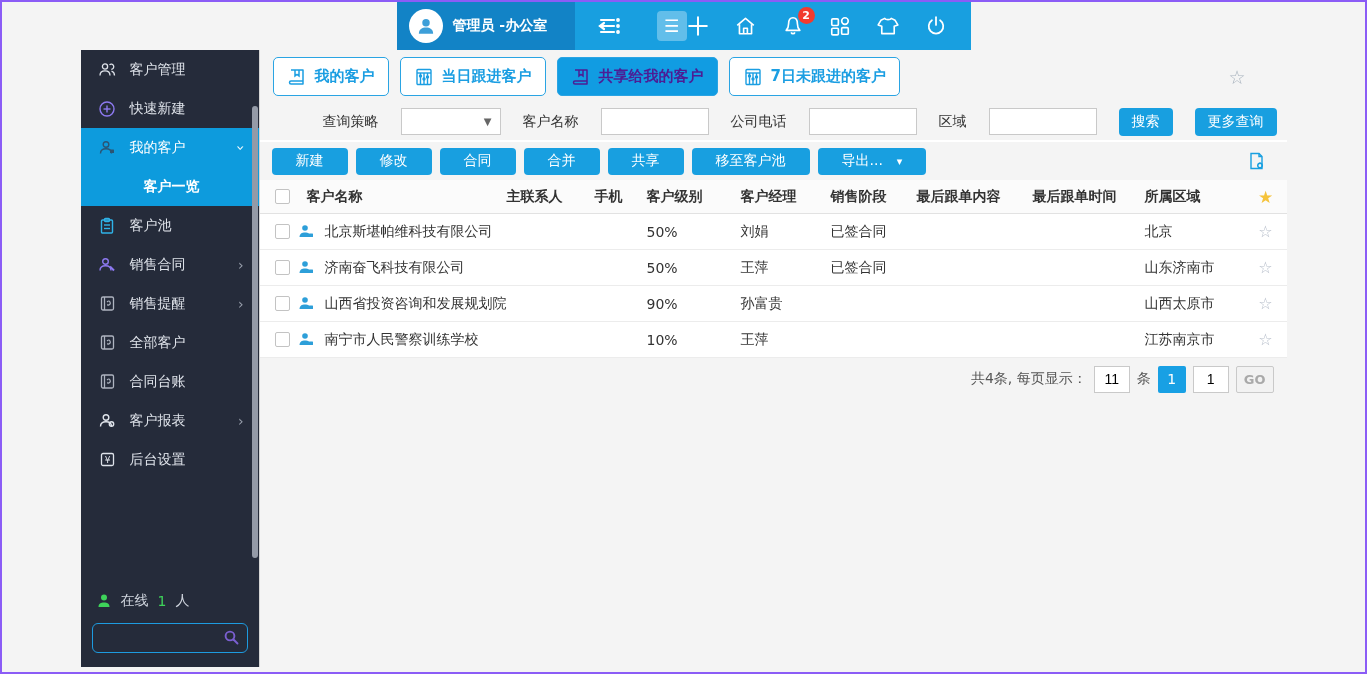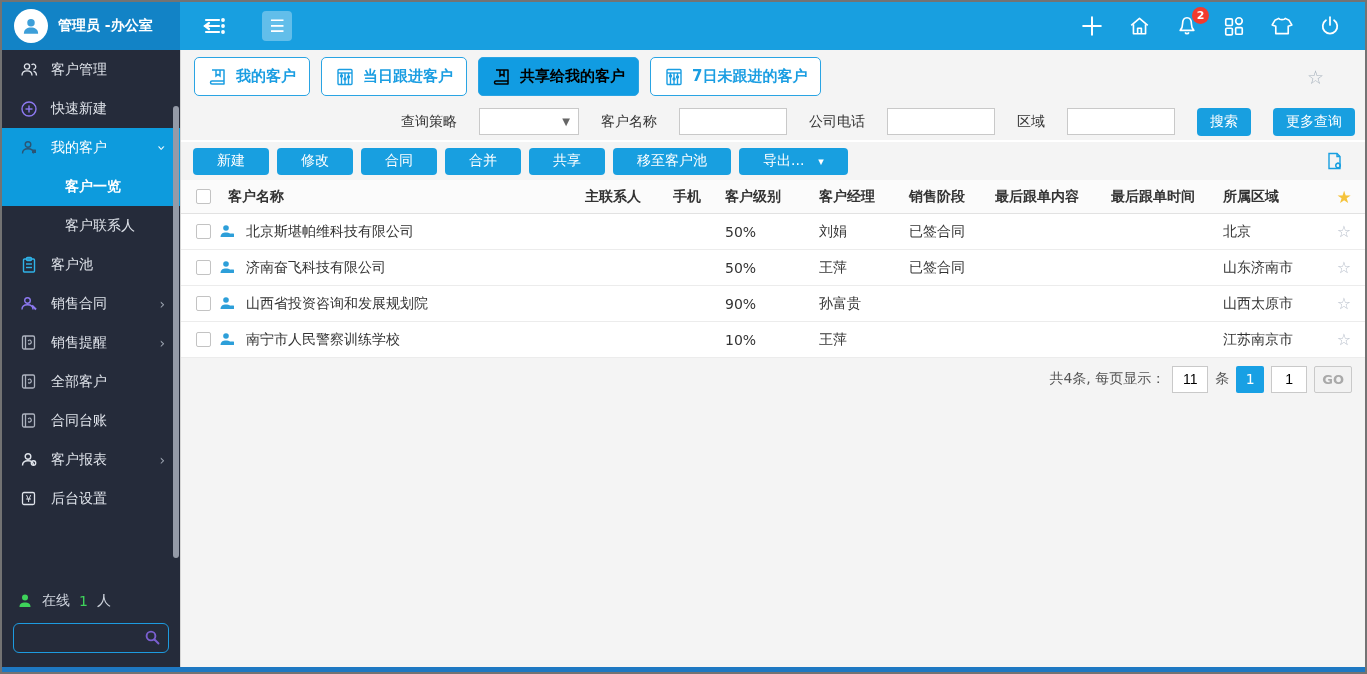--- a/index.html
+++ b/index.html
@@ -1,17 +1,17 @@
 <!DOCTYPE html>
 <html><head>
 <meta charset="utf-8">
 <style>
   * { margin:0; padding:0; box-sizing:border-box; }
   body { font-family:"DejaVu Sans","Liberation Sans",sans-serif; background:#e8e8e8; }
-  .page { width:1367px; height:674px; border:2px solid #737373; display:flex; flex-direction:column; overflow:hidden; background:#f4f4f4; }
+  .page { width:1367px; height:674px; border:2px solid #8b5cf6; display:flex; flex-direction:column; overflow:hidden; background:#f4f4f4;align-items:center; }
 
   
   .topbar { height:48px; background:#189fe0; display:flex; align-items:center; flex-shrink:0; color:#fff; }
   .user-area { width:178px; height:100%; background:#1283c6; display:flex; align-items:center; gap:10px; padding-left:12px; flex-shrink:0; cursor:pointer; }
   .avatar { width:34px; height:34px; border-radius:50%; background:#fff; display:flex; align-items:center; justify-content:center; flex-shrink:0; }
   .user-name { font-size:14px; font-weight:bold; white-space:nowrap; }
   .collapse-btn { margin-left:22px; display:flex; align-items:center; cursor:pointer; }
   .nav-items { display:flex; gap:37px; margin-left:38px; font-size:15px; font-weight:bold; white-space:nowrap; }
   .nav-item { cursor:pointer; }
   .menu-btn { width:30px; height:30px; margin-left:36px; background:rgba(255,255,255,.32); border-radius:4px; display:flex; align-items:center; justify-content:center; font-size:17px; cursor:pointer; }
@@ -38,21 +38,21 @@
   .sidebar-search { margin:0 11px 14px; position:relative; }
   .sidebar-search input { width:100%; height:30px; background:transparent; border:1px solid #1d9be0; border-radius:6px; color:#fff; padding:0 30px 0 10px; font-size:13px; outline:none; }
   .search-mag { position:absolute; right:8px; top:6px; }
   .side-scroll { position:absolute; right:1px; top:56px; width:6px; height:452px; background:#949aa7; border-radius:3px; }
 
   
   .main { flex:1; display:flex; flex-direction:column; min-width:0; background:#f4f4f4; border-left:1px solid #d6d6d6; }
 
   .tabs-row { height:53px; display:flex; align-items:center; gap:11px; padding:0 13px; flex-shrink:0; }
   .tab { height:39px; display:flex; align-items:center; gap:8px; padding:0 13px; border:1px solid #2aa4e3; border-radius:5px; background:#fff; color:#1b9ee2; font-size:15px; font-weight:bold; cursor:pointer; white-space:nowrap; }
-  .tab.active { background:#119ce2; color:#000000; }
+  .tab.active { background:#119ce2; color:#4c1d95; }
   .fav-star { margin-left:auto; margin-right:28px; color:#a7b2bd; font-size:19px; cursor:pointer; }
 
   .filter-row { height:39px; display:flex; align-items:center; justify-content:flex-end; gap:22px; padding-right:10px; font-size:14px; color:#333; border-bottom:2px solid #fff; flex-shrink:0; }
   .f-label { white-space:nowrap; }
   .f-select { width:100px; height:27px; background:#fff; border:1px solid #c9c9c9; display:flex; align-items:center; justify-content:flex-end; padding-right:8px; color:#555; cursor:pointer; }
   .f-input { width:108px; height:27px; background:#fff; border:1px solid #c9c9c9; padding:0 6px; font-size:13px; outline:none; }
   .blue-btn { height:28px; padding:0 13px; background:#189fe0; color:#fff; border:none; border-radius:4px; font-size:14px; cursor:pointer; font-family:inherit; white-space:nowrap; }
 
   .toolbar-row { height:38px; display:flex; align-items:center; gap:8px; padding:0 12px; flex-shrink:0; }
   .tb-btn { height:27px; padding:0 24px; background:#189fe0; color:#fff; border:none; border-radius:4px; font-size:14px; cursor:pointer; font-family:inherit; display:flex; align-items:center; gap:14px; white-space:nowrap; }
@@ -188,23 +188,20 @@
               <circle cx="8" cy="5" r="2.8"></circle>
               <path d="M2.5 14 c0-3.4 2.4-4.8 5.5-4.8 s5.5 1.4 5.5 4.8"></path>
               <rect x="12" y="10" width="4" height="3.4" fill="currentColor" stroke="none" rx="0.5"></rect>
             </svg>
         </span>
         <span>我的客户</span>
         <span class="arrow arrow-down">›</span>
       </div>
       <div class="sub-item blue-block active">
         <span>客户一览</span>
-      </div>
-      <div class="sub-item">
-        <span>客户联系人</span>
       </div>
       <div class="side-item">
         <span class="s-icon" style="color:#2fb3e8">
           <svg width="16" height="18" viewBox="0 0 16 18" fill="none" stroke="currentColor" stroke-width="1.4">
               <rect x="2.5" y="3" width="11" height="13" rx="1"></rect>
               <rect x="5.5" y="1.5" width="5" height="3" rx="1"></rect>
               <line x1="5" y1="8" x2="11" y2="8"></line>
               <line x1="5" y1="11.5" x2="11" y2="11.5"></line>
             </svg>
         </span>

